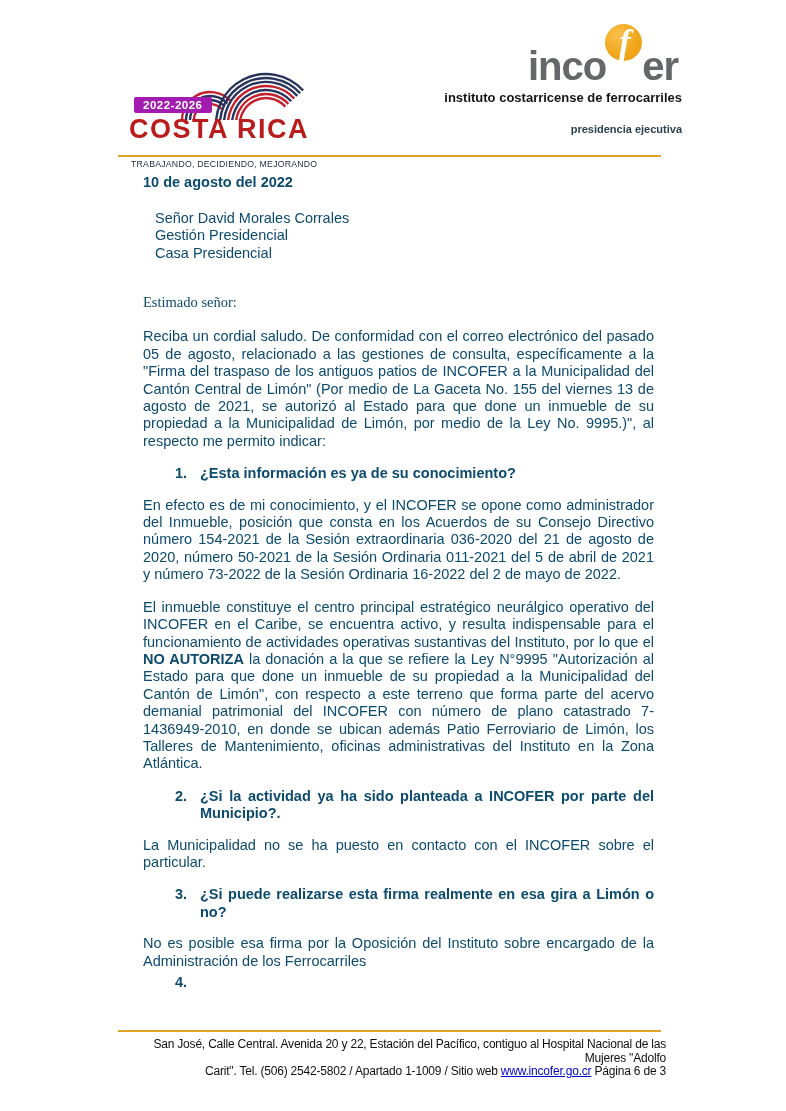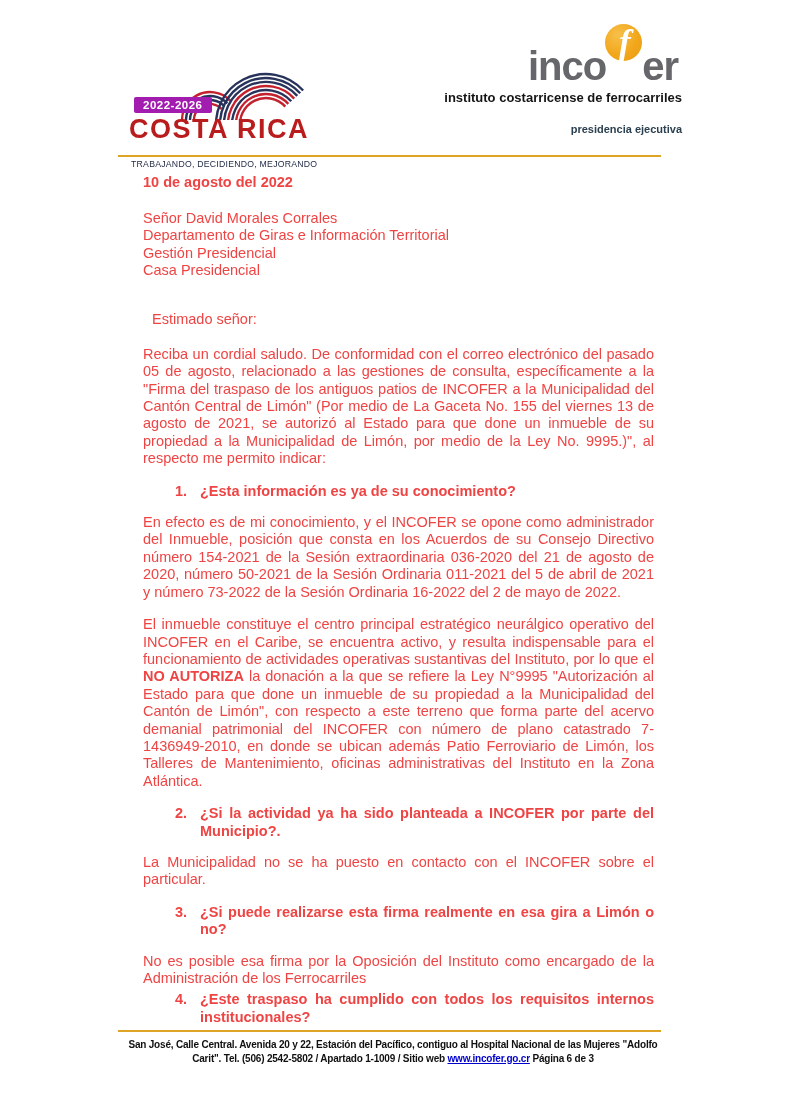--- a/index.html
+++ b/index.html
@@ -52,39 +52,39 @@
   .inc-sub2{font-size:11px;font-weight:bold;color:#2B4050;margin-top:18px;white-space:nowrap;}
 
   
   .rule{position:absolute;left:118px;width:543px;height:2px;background:#DDA425;}
   .rule-top{top:155px;}
   .rule-bottom{top:1030px;}
 
   
   .content{
     position:absolute;left:143px;top:174px;width:511px;
-    font-size:14.5px;line-height:17.4px;color:#ef4444;
+    font-size:14.5px;line-height:17.4px;color:#0c4a6e;
   }
   .dateblock{font-weight:bold;line-height:16.8px;margin:0 0 19px 0;}
-  .recipient{margin:0 0 32px 0;}
-  .salutation{margin:0 0 17px 9px;}
+  .recipient{margin:0 0 32px 12px;}
+  .salutation{margin:0 0 17px 0;font-family:Liberation Serif, serif;}
   .p{margin:14px 0 15px 0;text-align:justify;}
   .qa{
     position:relative;margin:10px 0 7px 0;padding-left:57px;
     font-weight:bold;text-align:justify;
   }
   .qnum{position:absolute;left:32px;top:0;}
   .tight{margin-bottom:0;}
   .q4{margin-top:4px;}
 
   
   .footer{
     position:absolute;left:120px;top:1038px;width:546px;
-    text-align:center;font-weight:bold;
-    font-size:10px;line-height:13.5px;color:#101010;letter-spacing:-0.2px;
+    text-align:right;font-weight:normal;
+    font-size:12px;line-height:13.5px;color:#101010;letter-spacing:-0.2px;
   }
   .footer a{color:#0000CC;text-decoration:underline;}
 </style>
 </head>
 <body>
 
 <div class="page">
 
   <div class="logo-cr">
     <svg class="arcs" width="172" height="56" viewBox="0 0 172 56" fill="none">
@@ -118,21 +118,20 @@
   <div class="rule rule-top"></div>
 
   <div class="content">
 
     <div class="dateblock">
       <div>10 de agosto del 2022</div>
     </div>
 
     <div class="recipient">
       <div>Señor David Morales Corrales</div>
-      <div>Departamento de Giras e Información Territorial</div>
       <div>Gestión Presidencial</div>
       <div>Casa Presidencial</div>
     </div>
 
     <div class="salutation">Estimado señor:</div>
 
     <p class="p">Reciba un cordial saludo. De conformidad con el correo electrónico del pasado 05 de agosto, relacionado a las gestiones de consulta, específicamente a la "Firma del traspaso de los antiguos patios de INCOFER a la Municipalidad del Cantón Central de Limón" (Por medio de La Gaceta No. 155 del viernes 13 de agosto de 2021, se autorizó al Estado para que done un inmueble de su propiedad a la Municipalidad de Limón, por medio de la Ley No. 9995.)", al respecto me permito indicar:</p>
 
     <div class="qa">
       <span class="qnum">1.</span>
@@ -144,25 +143,24 @@
     <div class="qa">
       <span class="qnum">2.</span>
       <span>¿Si la actividad ya ha sido planteada a INCOFER por parte del Municipio?.</span>
     </div>
     <p class="p">La Municipalidad no se ha puesto en contacto con el INCOFER sobre el particular.</p>
 
     <div class="qa">
       <span class="qnum">3.</span>
       <span>¿Si puede realizarse esta firma realmente en esa gira a Limón o no?</span>
     </div>
-    <p class="p tight">No es posible esa firma por la Oposición del Instituto como encargado de la Administración de los Ferrocarriles</p>
+    <p class="p tight">No es posible esa firma por la Oposición del Instituto sobre encargado de la Administración de los Ferrocarriles</p>
 
     <div class="qa q4">
       <span class="qnum">4.</span>
-      <span>¿Este traspaso ha cumplido con todos los requisitos internos institucionales?</span>
     </div>
 
   </div>
 
   <div class="rule rule-bottom"></div>
 
   <div class="footer">
     <div>San José, Calle Central. Avenida 20 y 22, Estación del Pacífico, contiguo al Hospital Nacional de las Mujeres "Adolfo</div>
     <div><span>Carit". Tel. (506) 2542-5802 / Apartado 1-1009 / Sitio web </span><a href="#">www.incofer.go.cr</a><span> Página 6 de 3</span></div>
   </div>

